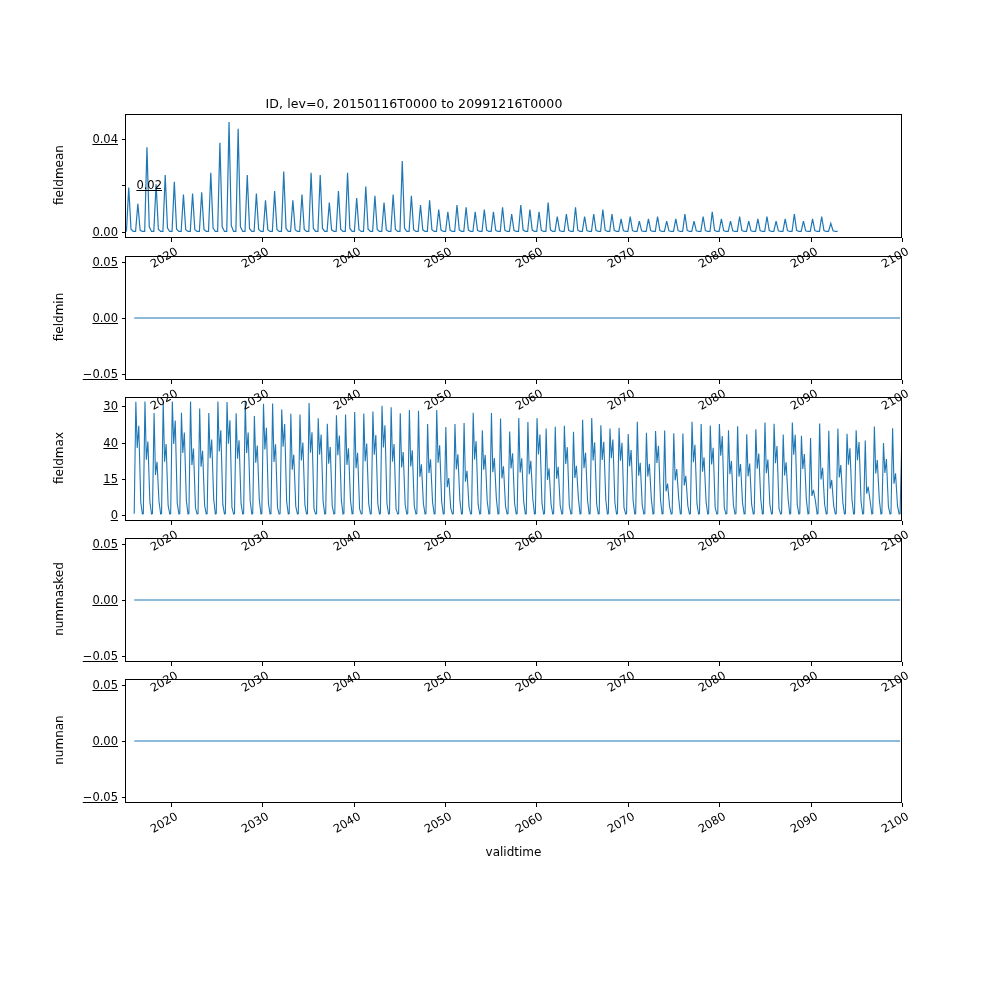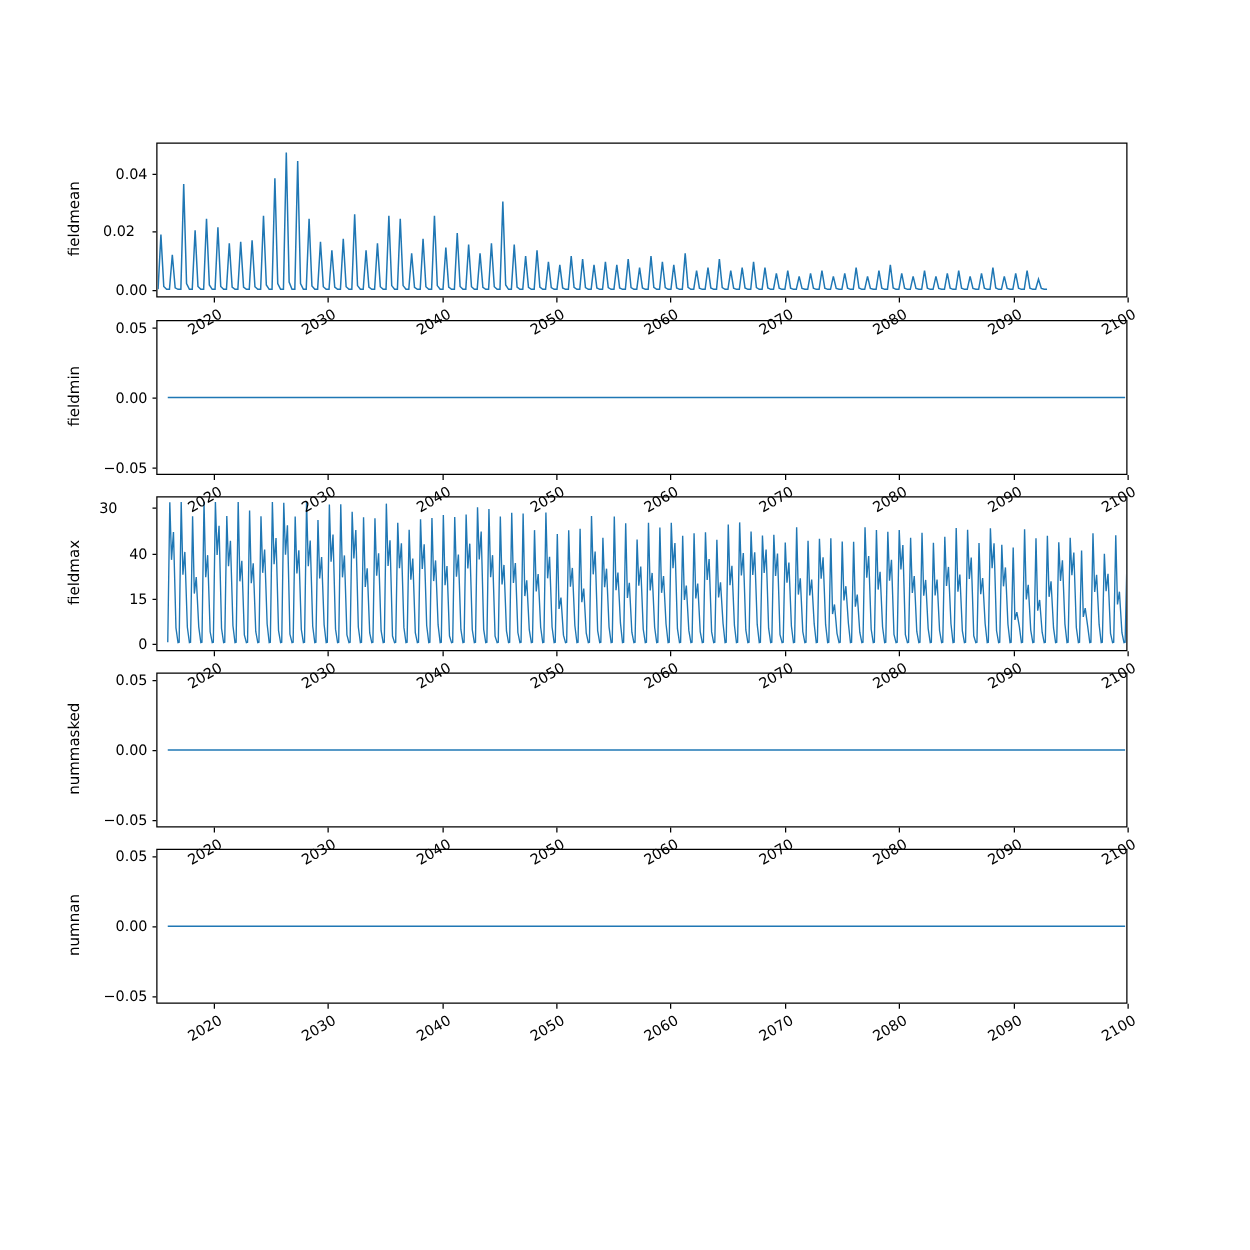--- a/index.html
+++ b/index.html
@@ -64,20 +64,21 @@
     color: #000000;
   }
   .ytick {
     position: absolute;
     right: 0;
     font-size: 11.5px;
     text-align: right;
     white-space: nowrap;
     color: #000000;
     transform: translateY(-50%);
+    text-decoration: underline;
   }
   .ytickmark {
     position: absolute;
     width: 3.5px;
     height: 1px;
     background: #000000;
   }
   .xtick {
     position: absolute;
     font-size: 11.5px;
@@ -100,20 +101,21 @@
     text-align: center;
     font-size: 12px;
     color: #000000;
   }
 </style>
 </head>
 <body>
 
 <div id="figure">
 
+  <div class="title"><span class="title-inner">ID, lev=0, 20150116T0000 to 20991216T0000</span></div>
 
   <div class="panel" id="panel0" style="top:114px;height:124px;">
     <div class="plotarea">
       <svg viewBox="0 0 777 124" preserveAspectRatio="none">
         <polyline id="line0" fill="none" stroke="#1f77b4" stroke-width="1.2" vector-effect="non-scaling-stroke" points="0.46,118.37 2.74,73.84 5.03,116.03 7.31,118.37 9.60,118.37 11.88,90.25 14.17,117.20 16.45,118.37 18.74,118.37 21.02,32.82 23.31,113.69 25.60,118.37 27.88,118.37 30.17,70.32 32.45,116.03 34.74,118.37 37.02,118.37 39.31,60.95 41.59,114.86 43.88,118.37 46.16,118.37 48.45,67.98 50.73,116.03 53.02,118.37 55.30,118.37 57.59,80.87 59.87,116.50 62.16,118.37 64.45,118.37 66.73,79.70 69.02,116.50 71.30,118.37 73.59,118.37 75.87,78.53 78.16,116.26 80.44,118.37 82.73,118.37 85.01,58.60 87.30,114.86 89.58,118.37 91.87,118.37 94.15,28.13 96.44,113.69 98.72,118.37 101.01,118.37 103.30,7.03 105.58,112.51 107.87,118.37 110.15,118.37 112.44,14.06 114.72,113.69 117.01,118.37 119.29,118.37 121.58,60.95 123.86,115.56 126.15,118.37 128.43,118.37 130.72,79.70 133.00,116.26 135.29,118.37 137.57,118.37 139.86,86.73 142.15,116.50 144.43,118.37 146.72,118.37 149.00,77.35 151.29,116.26 153.57,118.37 155.86,118.37 158.14,57.43 160.43,115.33 162.71,118.37 165.00,118.37 167.28,86.73 169.57,116.50 171.85,118.37 174.14,118.37 176.42,80.87 178.71,116.26 181.00,118.37 183.28,118.37 185.57,58.60 187.85,115.33 190.14,118.37 192.42,118.37 194.71,60.95 196.99,115.33 199.28,118.37 201.56,118.37 203.85,89.07 206.13,116.73 208.42,118.37 210.70,118.37 212.99,77.35 215.27,116.26 217.56,118.37 219.85,118.37 222.13,58.60 224.42,115.33 226.70,118.37 228.99,118.37 231.27,84.39 233.56,116.50 235.84,118.37 238.13,118.37 240.41,72.67 242.70,116.03 244.98,118.37 247.27,118.37 249.55,82.04 251.84,116.26 254.12,118.37 256.41,118.37 258.70,89.07 260.98,116.73 263.27,118.37 265.55,118.37 267.84,80.87 270.12,116.26 272.41,118.37 274.69,118.37 276.98,46.88 279.26,114.86 281.55,118.37 283.83,118.37 286.12,82.04 288.40,116.50 290.69,118.37 292.97,118.37 295.26,91.42 297.55,116.73 299.83,118.37 302.12,118.37 304.40,86.73 306.69,116.50 308.97,118.37 311.26,118.37 313.54,96.11 315.83,116.97 318.11,118.37 320.40,118.37 322.68,98.45 324.97,117.20 327.25,118.37 329.54,118.37 331.82,91.42 334.11,116.73 336.40,118.37 338.68,118.37 340.97,93.76 343.25,116.97 345.54,118.37 347.82,118.37 350.11,98.45 352.39,117.20 354.68,118.37 356.96,118.37 359.25,96.11 361.53,116.97 363.82,118.37 366.10,118.37 368.39,98.45 370.67,117.20 372.96,118.37 375.25,118.37 377.53,93.76 379.82,116.97 382.10,118.37 384.39,118.37 386.67,100.79 388.96,117.20 391.24,118.37 393.53,118.37 395.81,91.42 398.10,116.73 400.38,118.37 402.67,118.37 404.95,96.11 407.24,116.97 409.52,118.37 411.81,118.37 414.10,98.45 416.38,117.20 418.67,118.37 420.95,118.37 423.24,89.07 425.52,116.73 427.81,118.37 430.09,118.37 432.38,103.14 434.66,117.44 436.95,118.37 439.23,118.37 441.52,100.79 443.80,117.20 446.09,118.37 448.37,118.37 450.66,93.76 452.95,116.97 455.23,118.37 457.52,118.37 459.80,103.14 462.09,117.44 464.37,118.37 466.66,118.37 468.94,100.79 471.23,117.20 473.51,118.37 475.80,118.37 478.08,96.11 480.37,116.97 482.65,118.37 484.94,118.37 487.22,100.79 489.51,117.20 491.80,118.37 494.08,118.37 496.37,105.48 498.65,117.44 500.94,118.37 503.22,118.37 505.51,103.14 507.79,117.44 510.08,118.37 512.36,118.37 514.65,107.83 516.93,117.67 519.22,118.37 521.50,118.37 523.79,105.48 526.07,117.44 528.36,118.37 530.65,118.37 532.93,103.14 535.22,117.44 537.50,118.37 539.79,118.37 542.07,107.83 544.36,117.67 546.64,118.37 548.93,118.37 551.21,105.48 553.50,117.44 555.78,118.37 558.07,118.37 560.35,100.79 562.64,117.20 564.92,118.37 567.21,118.37 569.50,107.83 571.78,117.67 574.07,118.37 576.35,118.37 578.64,103.14 580.92,117.44 583.21,118.37 585.49,118.37 587.78,98.45 590.06,117.20 592.35,118.37 594.63,118.37 596.92,105.48 599.20,117.44 601.49,118.37 603.77,118.37 606.06,107.83 608.35,117.67 610.63,118.37 612.92,118.37 615.20,103.14 617.49,117.44 619.77,118.37 622.06,118.37 624.34,107.83 626.63,117.67 628.91,118.37 631.20,118.37 633.48,105.48 635.77,117.44 638.05,118.37 640.34,118.37 642.62,103.14 644.91,117.44 647.20,118.37 649.48,118.37 651.77,107.83 654.05,117.67 656.34,118.37 658.62,118.37 660.91,105.48 663.19,117.44 665.48,118.37 667.76,118.37 670.05,100.79 672.33,117.20 674.62,118.37 676.90,118.37 679.19,107.83 681.47,117.67 683.76,118.37 686.05,118.37 688.33,105.48 690.62,117.44 692.90,118.37 695.19,118.37 697.47,103.14 699.76,117.44 702.04,118.37 704.33,118.37 706.61,110.17 708.90,117.67 711.18,118.37 713.47,118.37 715.75,NaN 718.04,NaN 720.32,NaN 722.61,NaN 724.90,NaN 727.18,NaN 729.47,NaN 731.75,NaN 734.04,NaN 736.32,NaN 738.61,NaN 740.89,NaN 743.18,NaN 745.46,NaN 747.75,NaN 750.03,NaN 752.32,NaN 754.60,NaN 756.89,NaN 759.17,NaN 761.46,NaN 763.75,NaN 766.03,NaN 768.32,NaN 770.60,NaN 772.89,NaN 775.17,NaN"></polyline>
       </svg>
     </div>
   </div>
 
   <div class="panel" id="panel1" style="top:256px;height:124px;">
@@ -141,26 +143,27 @@
   </div>
 
   <div class="panel" id="panel4" style="top:679px;height:124px;">
     <div class="plotarea">
       <svg viewBox="0 0 777 124" preserveAspectRatio="none">
         <polyline id="line4" fill="none" stroke="#1f77b4" stroke-width="1.2" vector-effect="non-scaling-stroke" points="8.23,62.00 776.09,62.00"></polyline>
       </svg>
     </div>
   </div>
 
+  <div class="xlabel" style="top:845px;">validtime</div>
 
   <div id="decor">
       <div class="ytickmark" style="left: 121.5px; top: 232.374px;"></div>
       <div class="ytick" style="right: 882px; top: 232.374px;">0.00</div>
       <div class="ytickmark" style="left: 121.5px; top: 185.493px;"></div>
-      <div class="ytick" style="right: 892px; top: 185.493px;">0.02</div>
+      <div class="ytick" style="right: 838px; top: 185.493px;">0.02</div>
       <div class="ytickmark" style="left: 121.5px; top: 138.612px;"></div>
       <div class="ytick" style="right: 882px; top: 138.612px;">0.04</div>
       <div class="ylabel" style="width: 160px; left: -21px; top: 168px;">fieldmean</div>
       <div class="xtickmark" style="left: 170.706px; top: 238px;"></div>
       <div class="xtick" style="left: 110.706px; top: 244px; width: 62px;">2020</div>
       <div class="xtickmark" style="left: 262.118px; top: 238px;"></div>
       <div class="xtick" style="left: 202.118px; top: 244px; width: 62px;">2030</div>
       <div class="xtickmark" style="left: 353.529px; top: 238px;"></div>
       <div class="xtick" style="left: 293.529px; top: 244px; width: 62px;">2040</div>
       <div class="xtickmark" style="left: 444.941px; top: 238px;"></div>
@@ -200,21 +203,21 @@
       <div class="xtick" style="left: 750.588px; top: 386px; width: 62px;">2090</div>
       <div class="xtickmark" style="left: 902px; top: 380px;"></div>
       <div class="xtick" style="left: 842px; top: 386px; width: 62px;">2100</div>
       <div class="ytickmark" style="left: 121.5px; top: 515.355px;"></div>
       <div class="ytick" style="right: 882px; top: 515.355px;">0</div>
       <div class="ytickmark" style="left: 121.5px; top: 478.938px;"></div>
       <div class="ytick" style="right: 882px; top: 478.938px;">15</div>
       <div class="ytickmark" style="left: 121.5px; top: 442.521px;"></div>
       <div class="ytick" style="right: 882px; top: 442.521px;">40</div>
       <div class="ytickmark" style="left: 121.5px; top: 406.104px;"></div>
-      <div class="ytick" style="right: 906px; top: 406.104px;">30</div>
+      <div class="ytick" style="right: 882px; top: 406.104px;">30</div>
       <div class="ylabel" style="width: 160px; left: -21px; top: 451px;">fieldmax</div>
       <div class="xtickmark" style="left: 170.706px; top: 521px;"></div>
       <div class="xtick" style="left: 110.706px; top: 527px; width: 62px;">2020</div>
       <div class="xtickmark" style="left: 262.118px; top: 521px;"></div>
       <div class="xtick" style="left: 202.118px; top: 527px; width: 62px;">2030</div>
       <div class="xtickmark" style="left: 353.529px; top: 521px;"></div>
       <div class="xtick" style="left: 293.529px; top: 527px; width: 62px;">2040</div>
       <div class="xtickmark" style="left: 444.941px; top: 521px;"></div>
       <div class="xtick" style="left: 384.941px; top: 527px; width: 62px;">2050</div>
       <div class="xtickmark" style="left: 536.353px; top: 521px;"></div>

